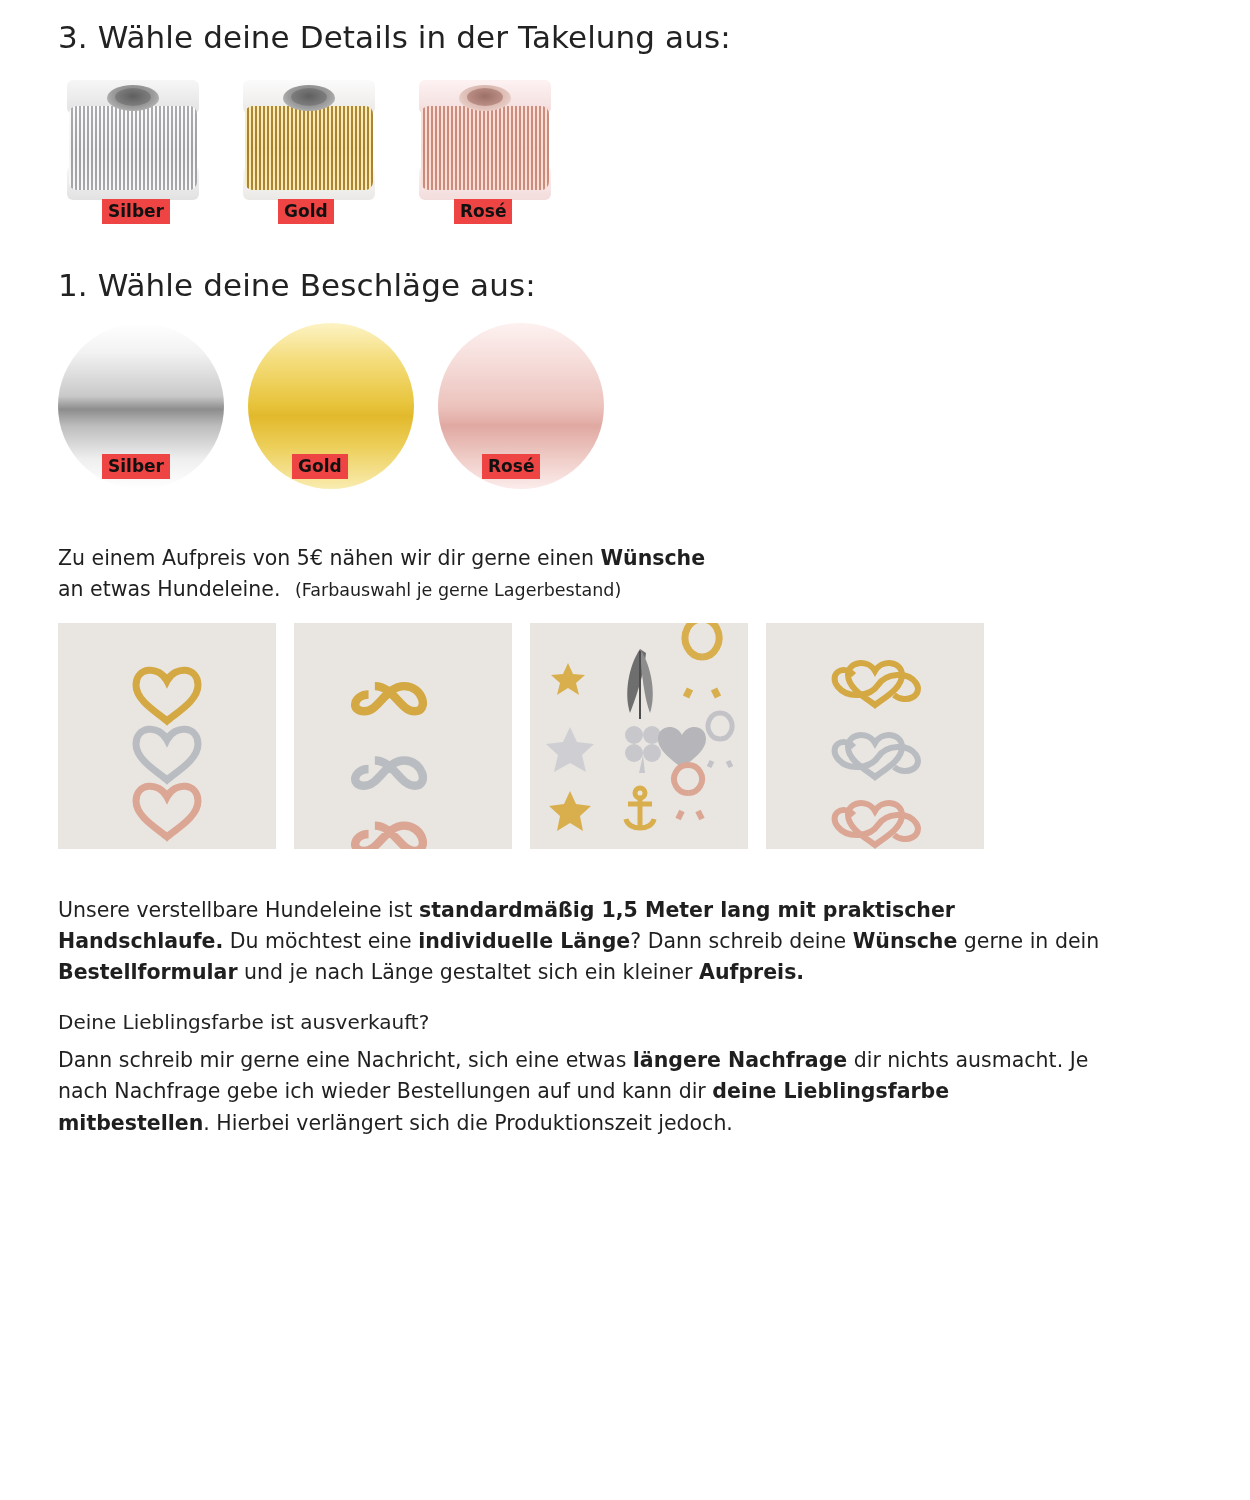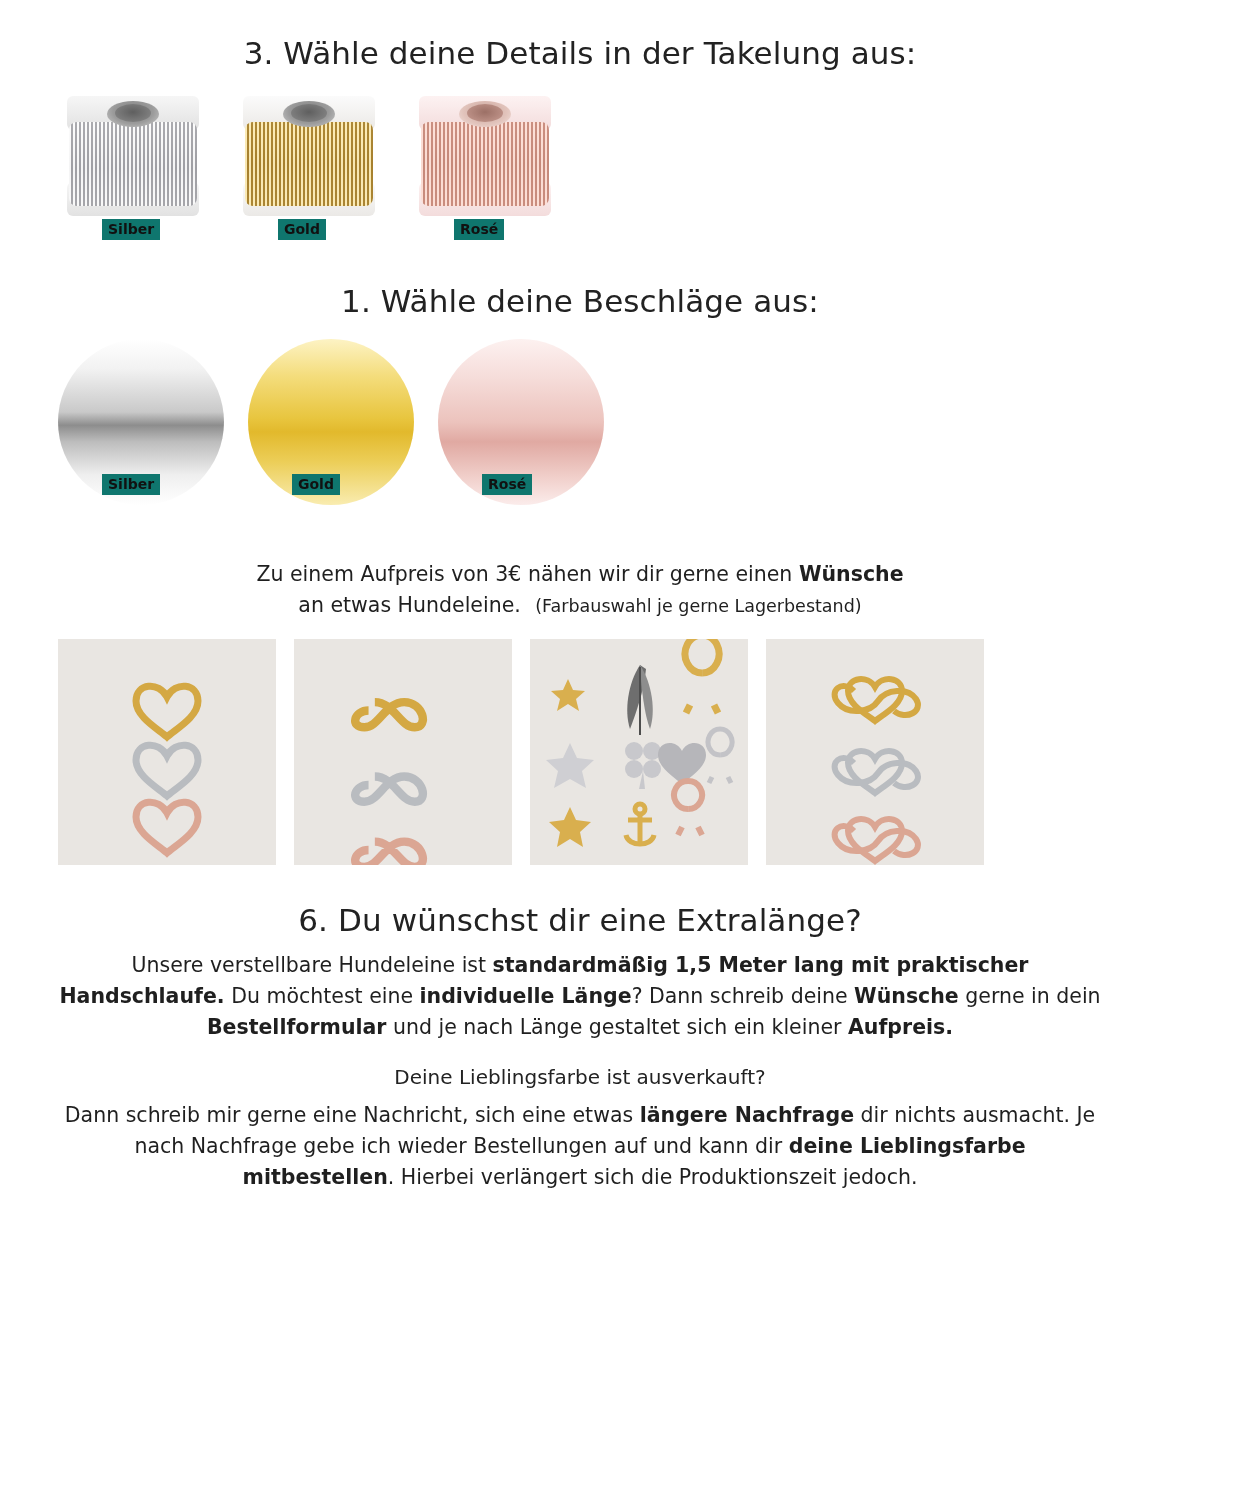--- a/index.html
+++ b/index.html
@@ -12,22 +12,21 @@
     height: 1500px;
     font-family: "DejaVu Sans", "Liberation Sans", sans-serif;
     color: #1a1a1a;
     overflow: hidden;
   }
   .page {
     position: relative;
     width: 1162px;
     height: 1500px;
     box-sizing: border-box;
-    padding: 34px 60px 0 58px;
-    text-align: center;
+    padding: 18px 60px 0 58px;
   }
 
   h2.step-title {
     font-size: 31px;
     font-weight: 400;
     color: #222222;
     margin: 0;
     letter-spacing: 0.1px;
     line-height: 1.25;
   }
@@ -121,22 +120,22 @@
     background: radial-gradient(ellipse at 50% 45%, #5f5f5f 0%, #7e7e7e 70%, #a0a0a0 100%);
     z-index: 4;
   }
   .spool-rose .core { background: radial-gradient(ellipse at 50% 40%, #c9a39a 0%, #e2c4bc 60%, #f5e4e0 100%); }
   .spool-rose .hole { background: radial-gradient(ellipse at 50% 45%, #9c7066 0%, #bb8f85 70%, #d6b1a8 100%); }
 
   .swatch-label {
     position: absolute;
     bottom: 0;
     left: 44px;
-    background: #0f766e;
-    font-size: 14px;
+    background: #ef4444;
+    font-size: 17px;
     font-weight: 700;
     color: #111;
     padding: 2px 6px 3px 6px;
     white-space: nowrap;
   }
 
   
   .circle-row {
     display: flex;
     gap: 24px;
@@ -252,21 +251,21 @@
     <div class="circle-wrap">
       <div class="circle circle-rose"></div>
       <span class="swatch-label">Rosé</span>
     </div>
   </div>
 
   <div class="gap-1"></div>
 
 
   <p class="body-text para" style="margin-top:12px;">
-    <span>Zu einem Aufpreis von 3€ nähen wir dir gerne einen </span><b>Wünsche</b><br>
+    <span>Zu einem Aufpreis von 5€ nähen wir dir gerne einen </span><b>Wünsche</b><br>
     <span>an etwas Hundeleine.</span>
     <span class="small-note" style="margin-left:8px;">(Farbauswahl je gerne Lagerbestand)</span>
   </p>
 
   <div class="charm-row">
 
     <div class="charm-card">
       <svg width="218" height="226" viewBox="0 0 218 226">
         <g fill="none" stroke-width="7">
           <path d="M109 58 C101 42, 78 44, 78 62 C78 78, 100 90, 109 98 C118 90, 140 78, 140 62 C140 44, 117 42, 109 58 Z" stroke="#d4a843"></path>
@@ -341,21 +340,20 @@
             <path d="M88 52 C76 40, 62 52, 72 64 C82 76, 104 74, 112 62 C120 50, 142 48, 150 60 C158 72, 140 82, 128 72"></path>
             <path d="M109 48 C102 36, 82 38, 82 52 C82 66, 102 76, 109 82 C116 76, 136 66, 136 52 C136 38, 116 36, 109 48 Z"></path>
           </g>
         </g>
       </svg>
     </div>
   </div>
 
   <div class="gap-2"></div>
 
-  <h2 class="step-title">6. Du wünschst dir eine Extralänge?</h2>
   <p class="body-text para" id="extralaenge-paragraph"><span>Unsere verstellbare Hundeleine ist </span><b>standardmäßig 1,5 Meter lang mit praktischer Handschlaufe.</b><span> Du möchtest eine </span><b>individuelle Länge</b><span>? Dann schreib deine </span><b>Wünsche</b><span> gerne in dein </span><b>Bestellformular</b><span> und je nach Länge gestaltet sich ein kleiner </span><b>Aufpreis.</b></p>
 
   <div style="height:22px;"></div>
 
   <h3 class="sub-title">Deine Lieblingsfarbe ist ausverkauft?</h3>
   <p class="body-text para" id="lieblingsfarbe-paragraph"><span>Dann schreib mir gerne eine Nachricht, sich eine etwas </span><b>längere Nachfrage</b><span> dir nichts ausmacht. Je nach Nachfrage gebe ich wieder Bestellungen auf und kann dir </span><b>deine Lieblingsfarbe mitbestellen</b><span>. Hierbei verlängert sich die Produktionszeit jedoch.</span></p>
 
 </div>
 
 </body></html>

